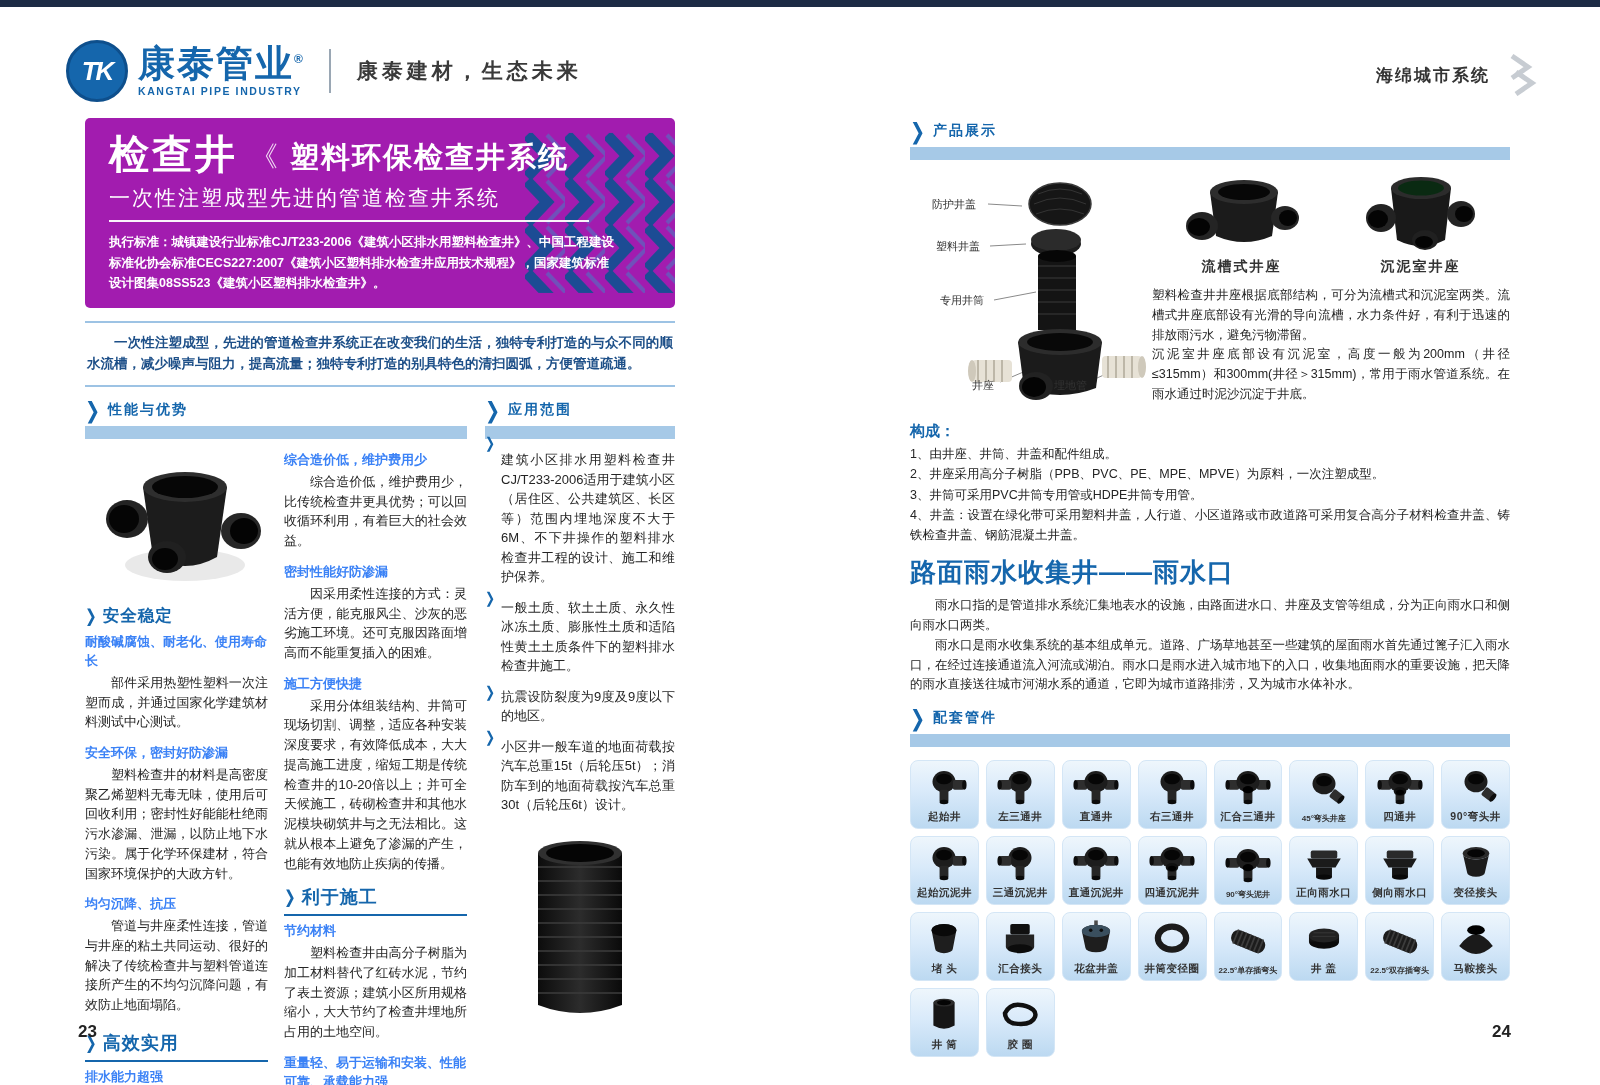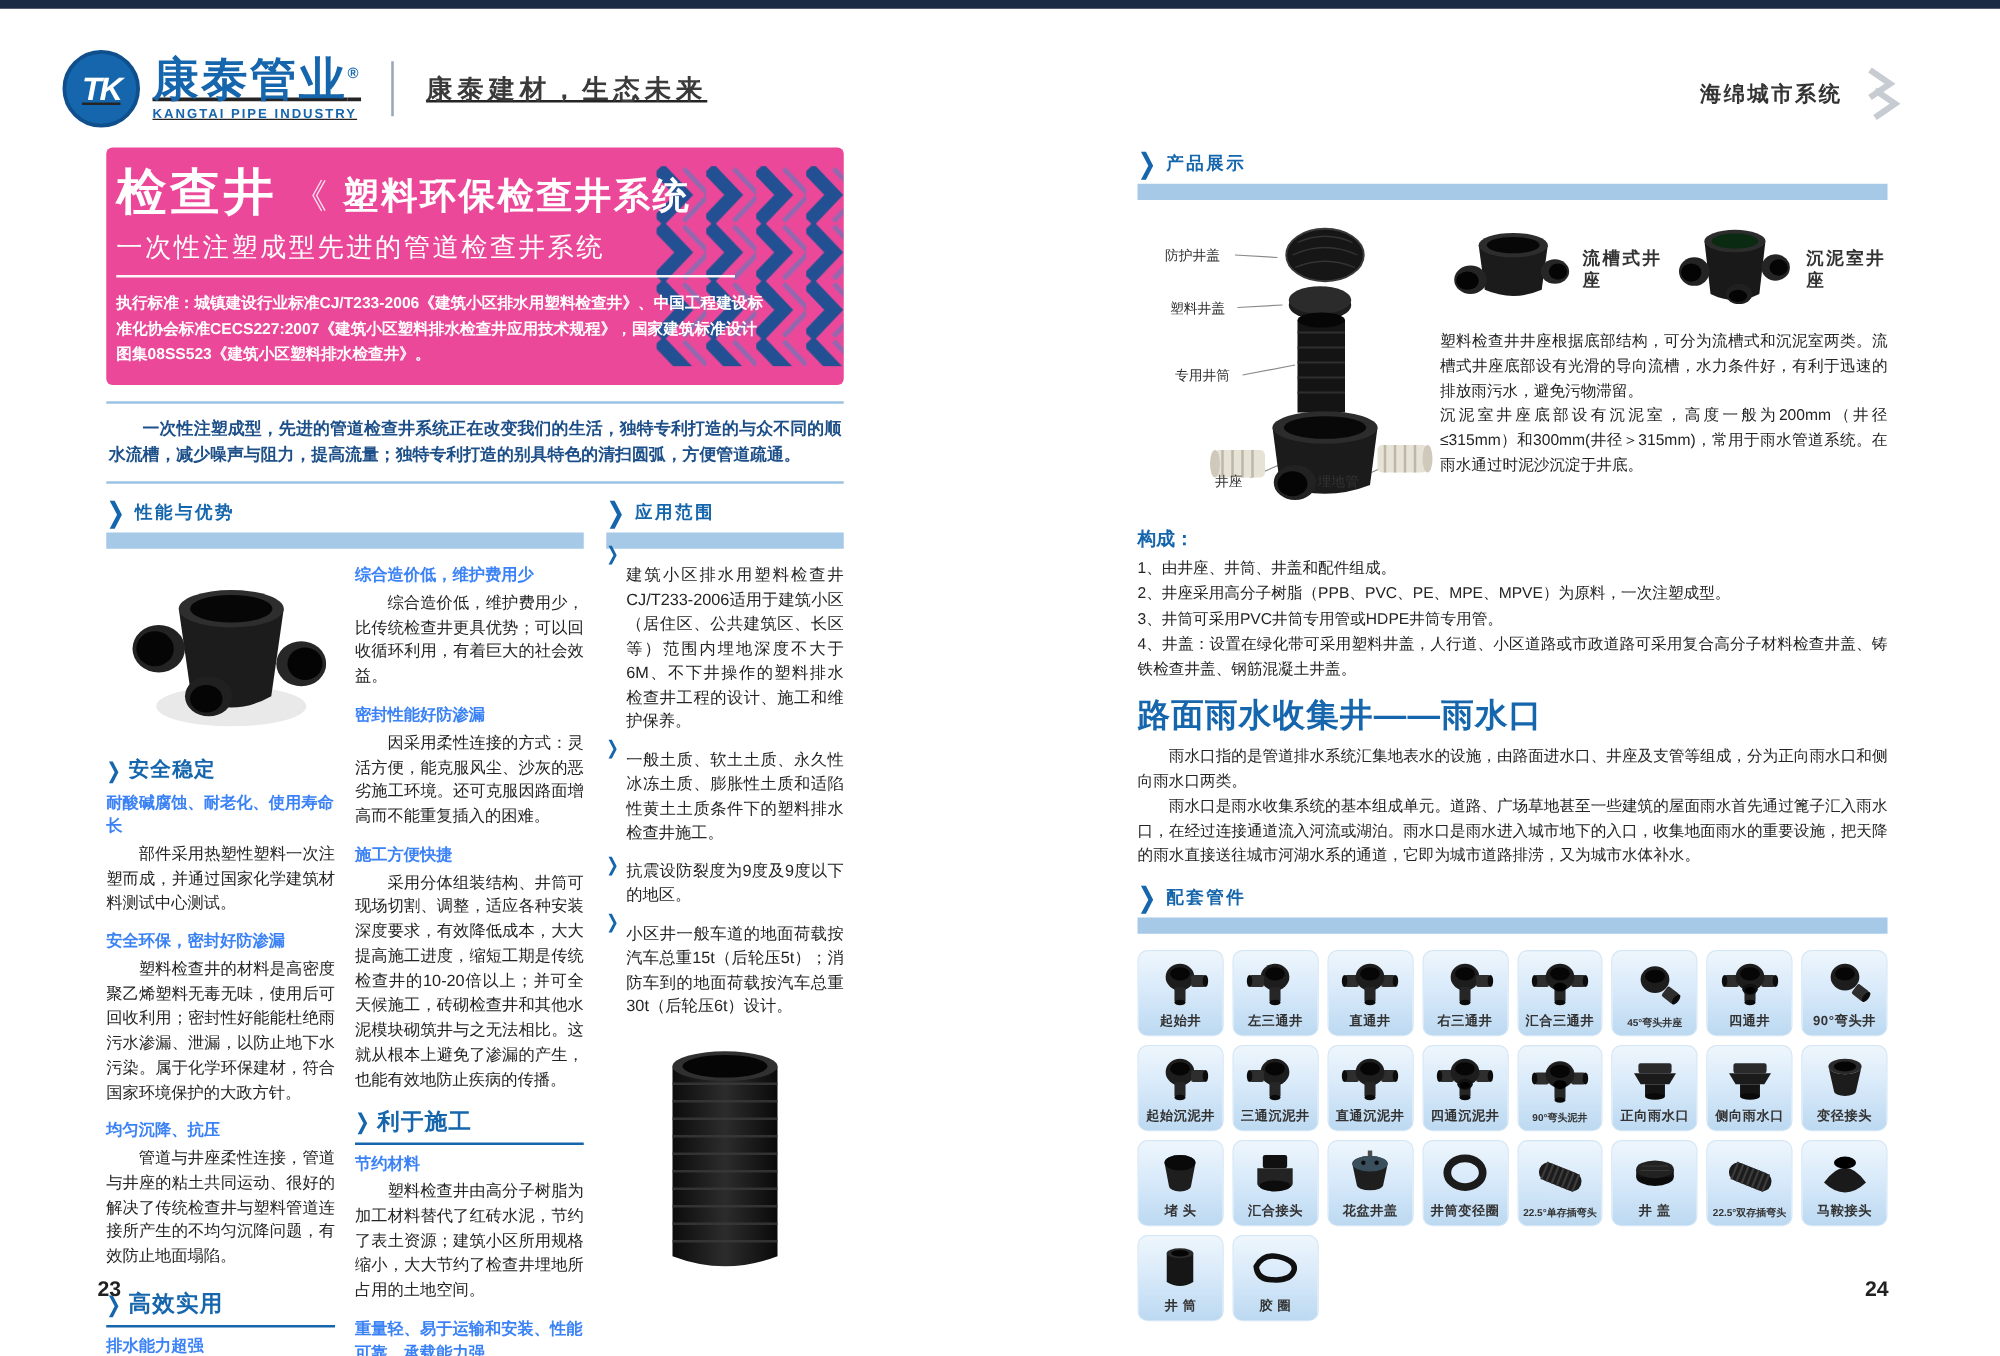--- a/index.html
+++ b/index.html
@@ -4,36 +4,36 @@
 <style>
   html,body{margin:0;padding:0;}
   body{
     width:1600px;height:1085px;position:relative;background:#ffffff;
     font-family:"Liberation Sans","DejaVu Sans",sans-serif;color:#242424;
     overflow:hidden;
   }
   .top-strip{position:absolute;left:0;top:0;width:1600px;height:7px;background:#1c2b45;}
 
   
-  .hdr{position:absolute;left:50px;top:40px;width:1476px;height:70px;text-decoration:underline;}
+  .hdr{position:absolute;left:66px;top:40px;width:1476px;height:70px;}
   .logo-wrap{display:flex;align-items:center;gap:10px;}
   .logo-circle{width:62px;height:62px;border-radius:50%;background:#1566ac;display:flex;align-items:center;justify-content:center;
     color:#fff;font-weight:bold;font-style:italic;font-size:26px;letter-spacing:-2px;border:3px solid #0e4f8c;box-sizing:border-box;}
   .brand-col{display:flex;flex-direction:column;line-height:1;}
   .brand-main{font-size:37px;font-weight:bold;color:#1566ac;letter-spacing:2px;}
   .brand-main sup{font-size:12px;}
   .brand-sub{font-size:10.5px;font-weight:bold;color:#1566ac;letter-spacing:1.6px;margin-top:4px;}
   .hdr-divider{width:2px;height:44px;background:#9aa7b4;margin:0 16px 0 14px;}
   .slogan{font-size:21px;font-weight:bold;color:#3a3a3a;letter-spacing:4px;}
   .hdr-right{position:absolute;right:0;top:14px;display:flex;align-items:center;gap:12px;}
   .hdr-right-label{font-size:17px;font-weight:bold;color:#333;letter-spacing:2px;}
 
   
   .left-page{position:absolute;left:85px;top:118px;width:590px;}
-  .hero{position:relative;background:#ec4899;border-radius:5px;padding:16px 20px 14px 8px;box-sizing:border-box;overflow:hidden;}
+  .hero{position:relative;background:#a21caf;border-radius:5px;padding:16px 20px 14px 24px;box-sizing:border-box;overflow:hidden;}
   .hero-chev{position:absolute;right:0;top:0;height:100%;}
   .hero-row1{display:flex;align-items:flex-end;gap:12px;position:relative;}
   .hero-title{font-size:40px;font-weight:bold;color:#ffffff;letter-spacing:3px;line-height:1;}
   .hero-mark{font-size:28px;color:rgba(255,255,255,.85);line-height:1.2;}
   .hero-system{font-size:29px;font-weight:bold;color:#ffffff;letter-spacing:2px;line-height:1.1;}
   .hero-tagline{position:relative;font-size:21px;color:#ffffff;letter-spacing:2px;margin-top:10px;padding-bottom:8px;
     border-bottom:2px solid rgba(255,255,255,.95);width:88%;}
   .hero-standards{position:relative;font-size:12.5px;font-weight:600;color:#ffffff;line-height:1.65;margin-top:10px;width:93%;}
 
   .intro{margin-top:13px;border-top:2px solid #9dc3e4;border-bottom:2px solid #9dc3e4;
@@ -69,21 +69,21 @@
   .pagenum.left{left:78px;}
   .pagenum.right{left:1492px;}
 
   
   .right-page{position:absolute;left:910px;top:122px;width:600px;}
   .showcase{display:flex;margin-top:14px;}
   .diagram{position:relative;width:238px;height:240px;flex:none;}
   .dlabel{position:absolute;font-size:11px;color:#333;white-space:nowrap;}
   .showcase-right{flex:1;padding-left:4px;}
   .photos{display:flex;justify-content:space-around;align-items:flex-end;}
-  .photo-fig{display:flex;flex-direction:row;align-items:center;}
+  .photo-fig{display:flex;flex-direction:column;align-items:center;}
   .photo-cap{font-size:14px;font-weight:bold;color:#333;letter-spacing:2px;margin-top:4px;}
   .sc-paras{margin-top:10px;}
   .sc-paras p{margin:0;font-size:12.5px;line-height:1.58;text-align:justify;color:#242424;}
   .comp{margin-top:8px;}
   .comp-hd{font-size:15px;font-weight:bold;color:#1566ac;margin:0 0 3px 0;}
   .numitem{margin:0;font-size:12.5px;line-height:1.62;color:#242424;text-align:justify;}
   .rain-hd{font-size:26px;font-weight:bold;color:#1566ac;letter-spacing:1px;margin:10px 0 6px 0;}
   .rain p{margin:0;font-size:12.5px;line-height:1.58;text-indent:2em;text-align:justify;color:#242424;}
   .fittings-hd{margin-top:14px;}
   .grid{display:grid;grid-template-columns:repeat(8,1fr);gap:7px;margin-top:13px;}

